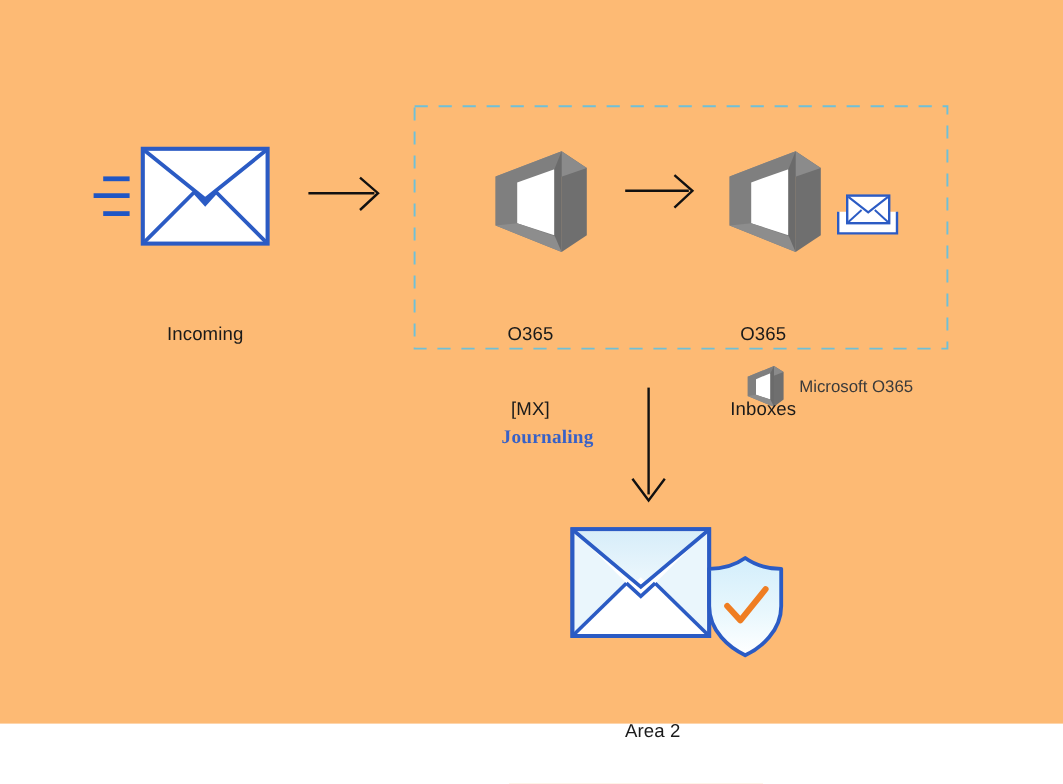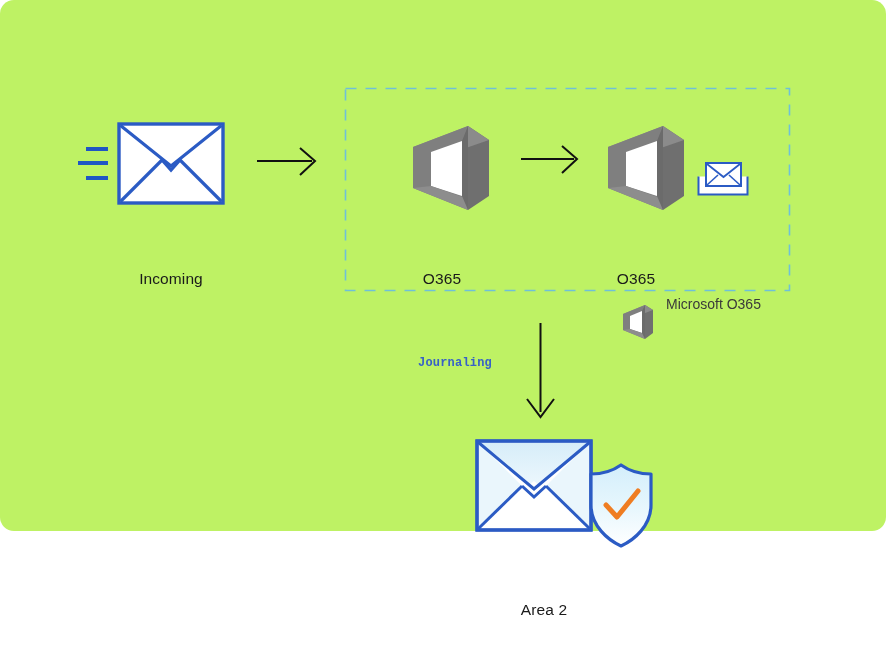--- a/index.html
+++ b/index.html
@@ -9,23 +9,22 @@
   }
   body {
     width: 886px;
     height: 653px;
     font-family: "Liberation Sans", sans-serif;
     overflow: hidden;
   }
   #diagram-root {
     position: relative;
     width: 886px;
-    height: 531px;
-    background: #bef264;
-    border-radius: 14px;
+    height: 603px;
+    background: #fdba74;
   }
   svg.layer {
     position: absolute;
     top: 0;
     left: 0;
     width: 886px;
     height: 653px;
   }
   .node-label {
     position: absolute;
@@ -33,22 +32,22 @@
     color: #1a1a1a;
     font-family: "Liberation Sans", sans-serif;
     font-size: 15.5px;
     line-height: 21px;
     white-space: pre;
     letter-spacing: 0.1px;
   }
   .flow-label {
     position: absolute;
     color: #3761c7;
-    font-family: Liberation Mono, monospace;
-    font-size: 12px;
+    font-family: Liberation Serif, serif;
+    font-size: 16px;
     font-weight: bold;
     letter-spacing: 0.2px;
     white-space: pre;
   }
   .legend-label {
     position: absolute;
     color: #3a3a3a;
     font-family: "Liberation Sans", sans-serif;
     font-size: 14px;
     white-space: pre;
@@ -182,28 +181,30 @@
     </g>
 
   </svg>
 
   <div class="node-label" style="left:101px; top:226px; width:140px;">
     <div>Incoming</div>
   </div>
 
   <div class="node-label" style="left:381px; top:226px; width:122px;">
     <div>O365</div>
+    <div>[MX]</div>
   </div>
 
   <div class="node-label" style="left:575px; top:226px; width:122px;">
     <div>O365</div>
+    <div>Inboxes</div>
   </div>
 
   <div class="flow-label" style="left:418px; top:356px;">Journaling</div>
 
-  <div class="legend-label" style="left:666px; top:296px;">Microsoft O365</div>
+  <div class="legend-label" style="left:666px; top:314px;">Microsoft O365</div>
 
   <div class="node-label" style="left:464px; top:557px; width:160px;">
     <div>Area 2</div>
     
   </div>
 
 </div>
 
 </body></html>

